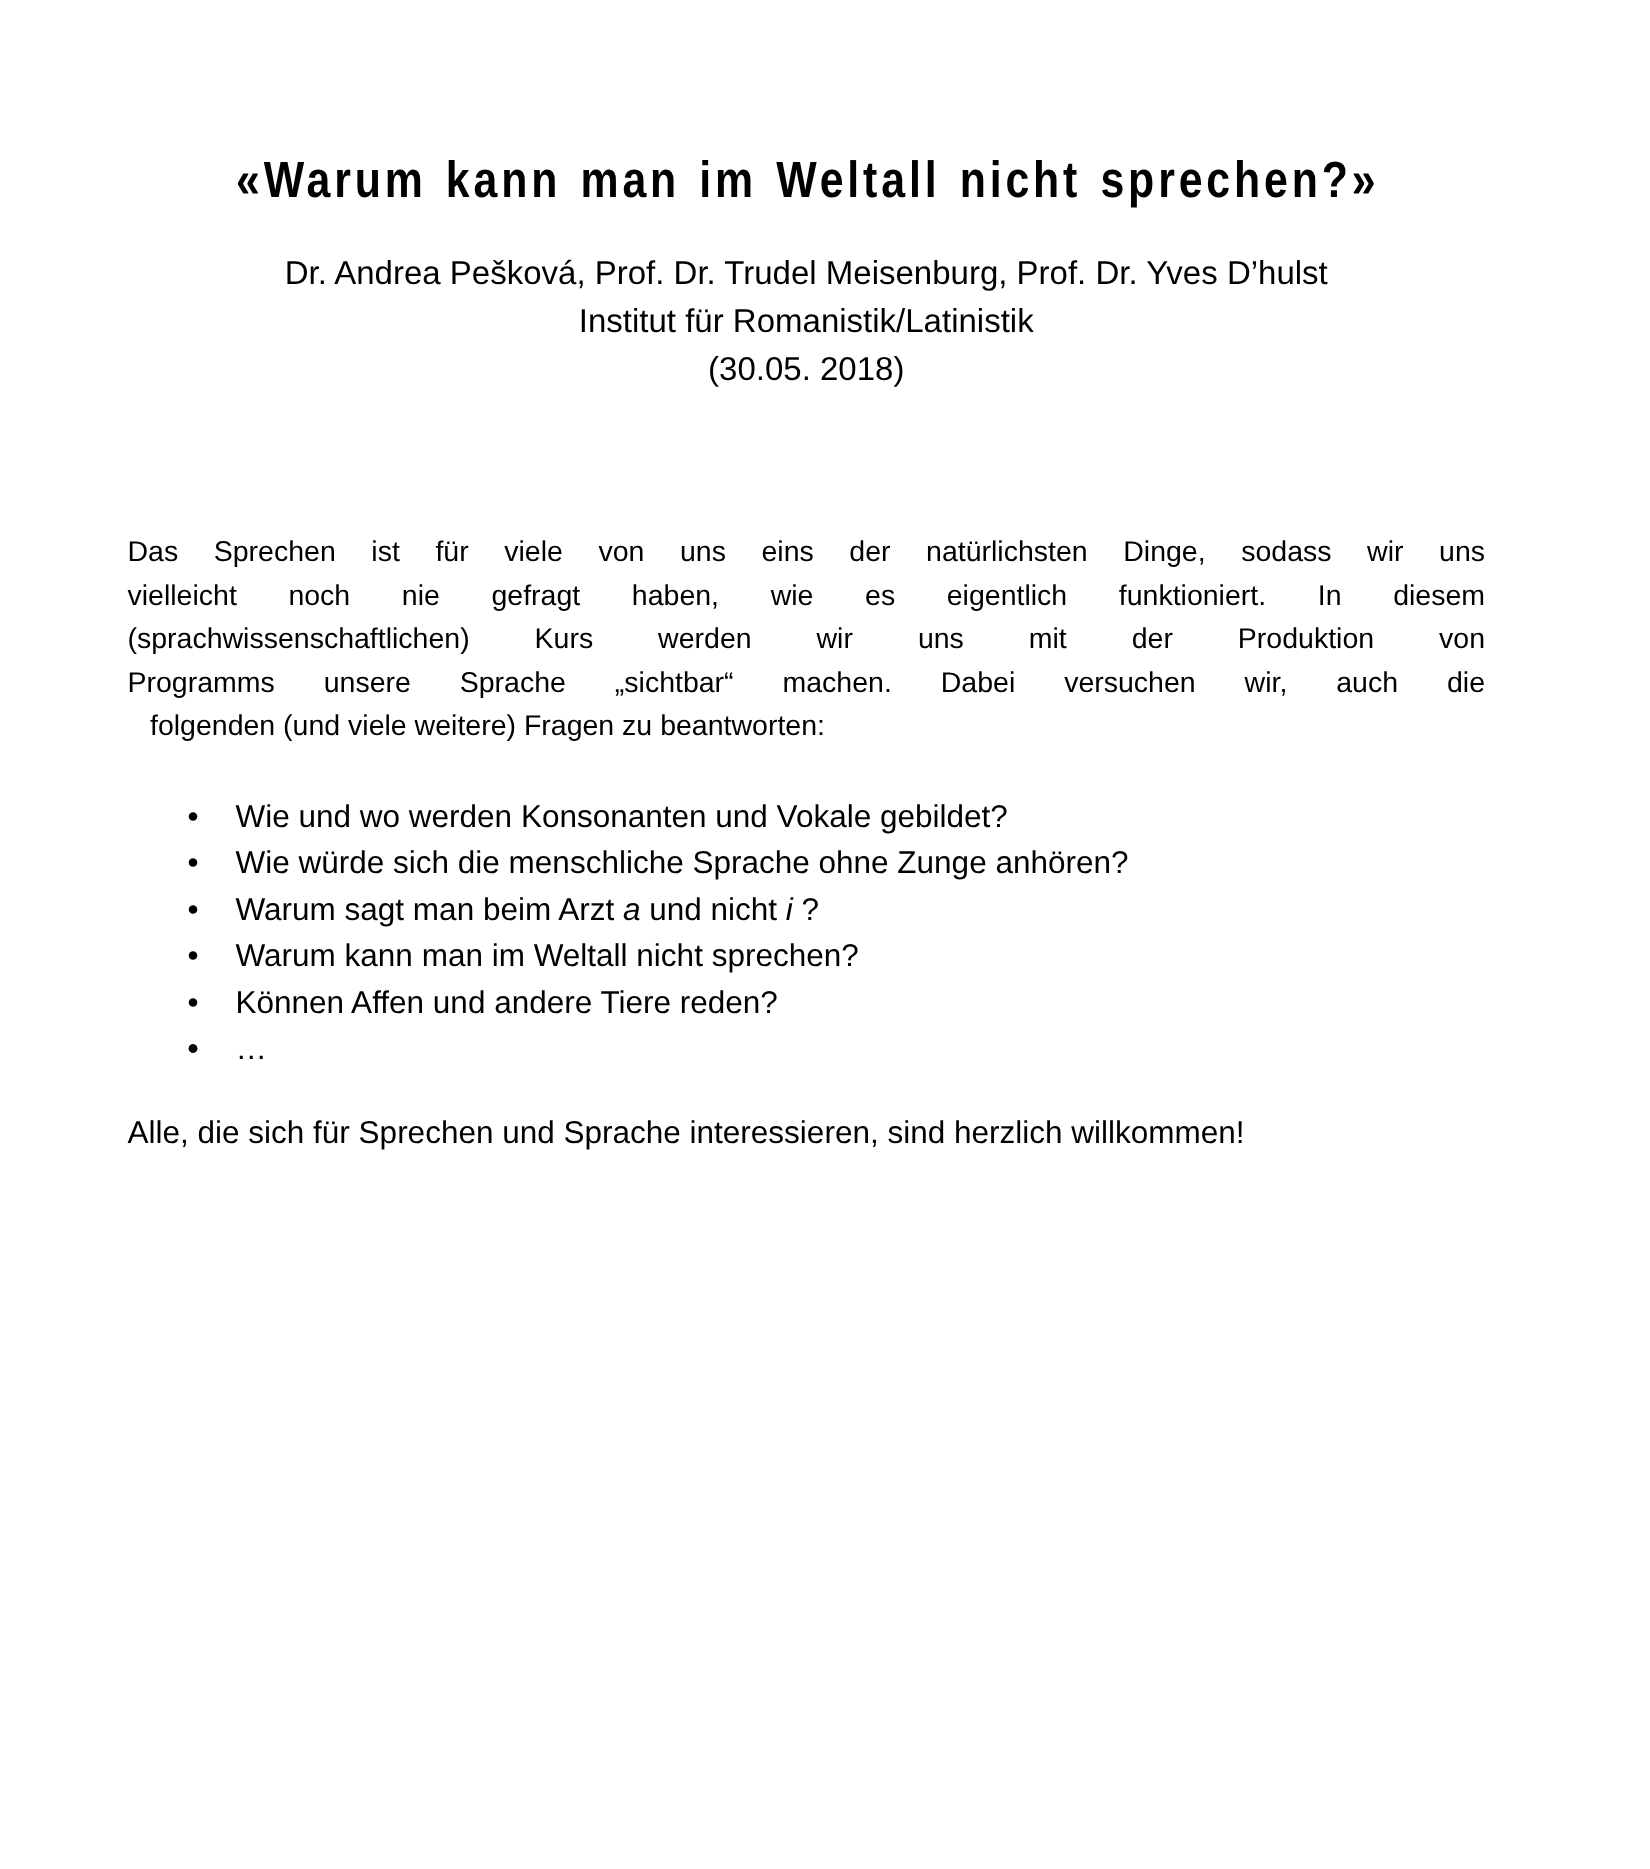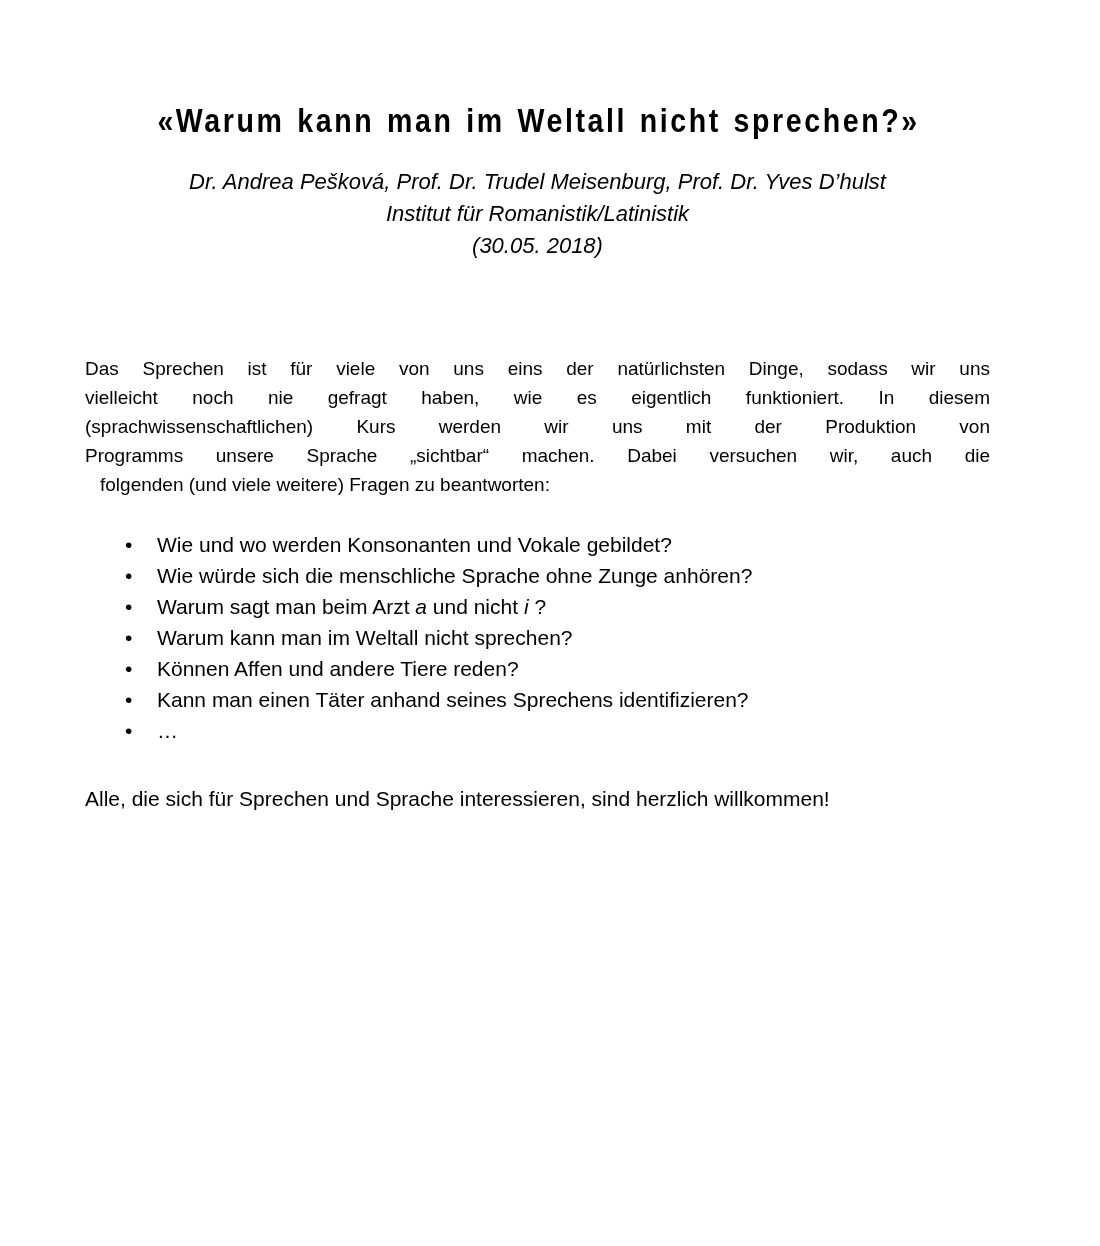--- a/index.html
+++ b/index.html
@@ -32,21 +32,20 @@
     line-height: 40px;
     white-space: nowrap;
     transform: scaleX(0.84);
     transform-origin: 50% 50%;
     margin-bottom: 26px;
   }
   .doc-subline {
     font-size: 22px;
     font-weight: 400;
     line-height: 32px;
-    font-style: italic;
   }
   .intro {
     margin-top: 92px;
     font-size: 19px;
     line-height: 29px;
   }
   .para-line {
     text-align: justify;
     text-align-last: justify;
   }
@@ -64,21 +63,21 @@
     position: relative;
     padding-left: 72px;
   }
   .bullet-dot {
     position: absolute;
     left: 40px;
     top: 0;
   }
   .bullet-text i { font-style: italic; }
   .closing {
-    margin-top: 38px;
+    margin-top: 26px;
     font-size: 21px;
     line-height: 29px;
     text-align: left;
   }
 </style>
 </head>
 <body>
 
 <div class="page">
   <div class="content">
@@ -126,21 +125,20 @@
           <span class="bullet-text">Warum kann man im Weltall nicht sprechen?</span>
         </li>
 
         <li class="bullet-item">
           <span class="bullet-dot">•</span>
           <span class="bullet-text">Können Affen und andere Tiere reden?</span>
         </li>
 
         <li class="bullet-item">
           <span class="bullet-dot">•</span>
-          <span class="bullet-text">Kann man einen Täter anhand seines Sprechens identifizieren?</span>
         </li>
 
         <li class="bullet-item">
           <span class="bullet-dot">•</span>
           <span class="bullet-text">…</span>
         </li>
       </ul>
 
     <p class="closing">Alle, die sich für Sprechen und Sprache interessieren, sind herzlich willkommen!</p>
 

